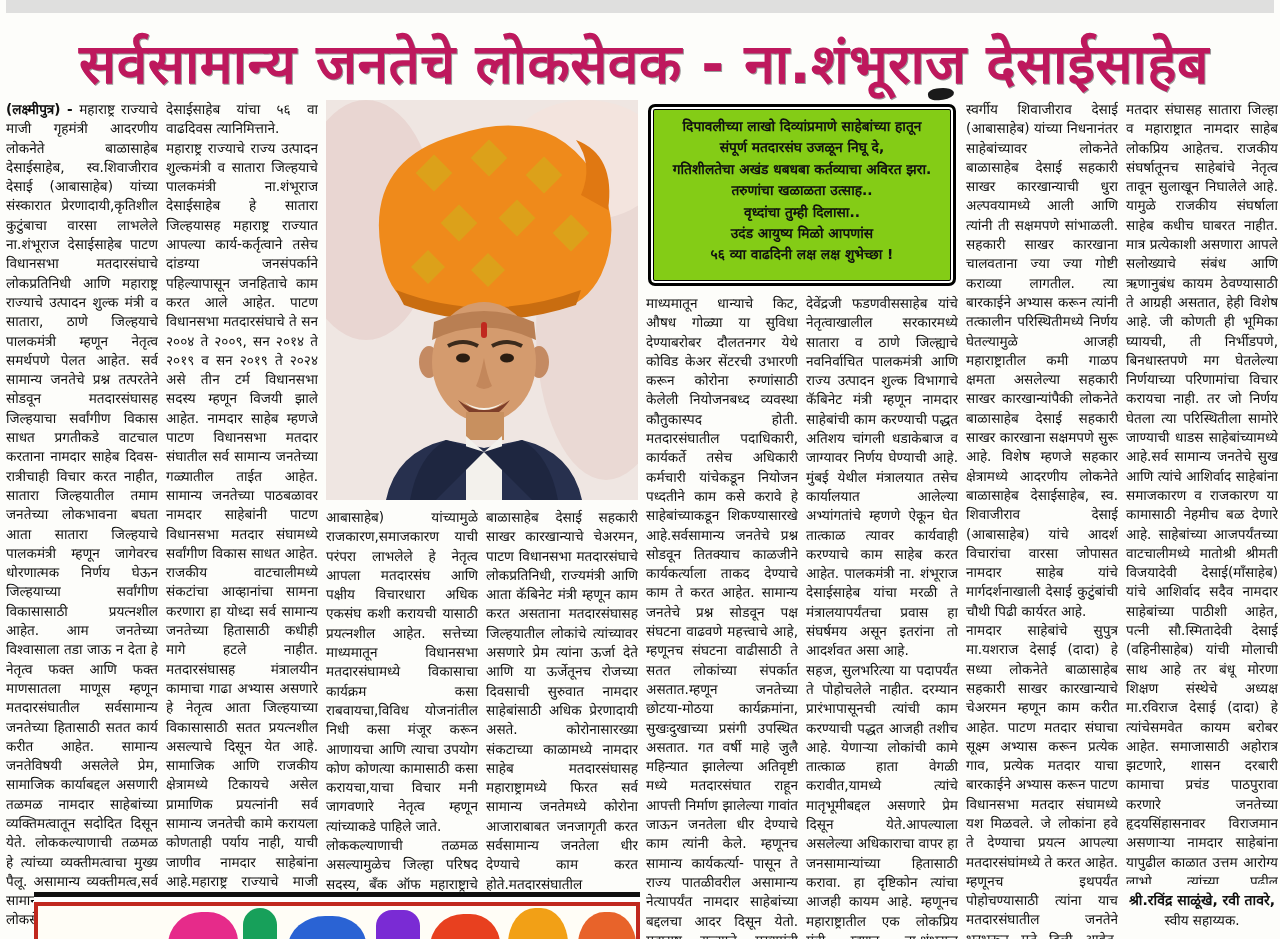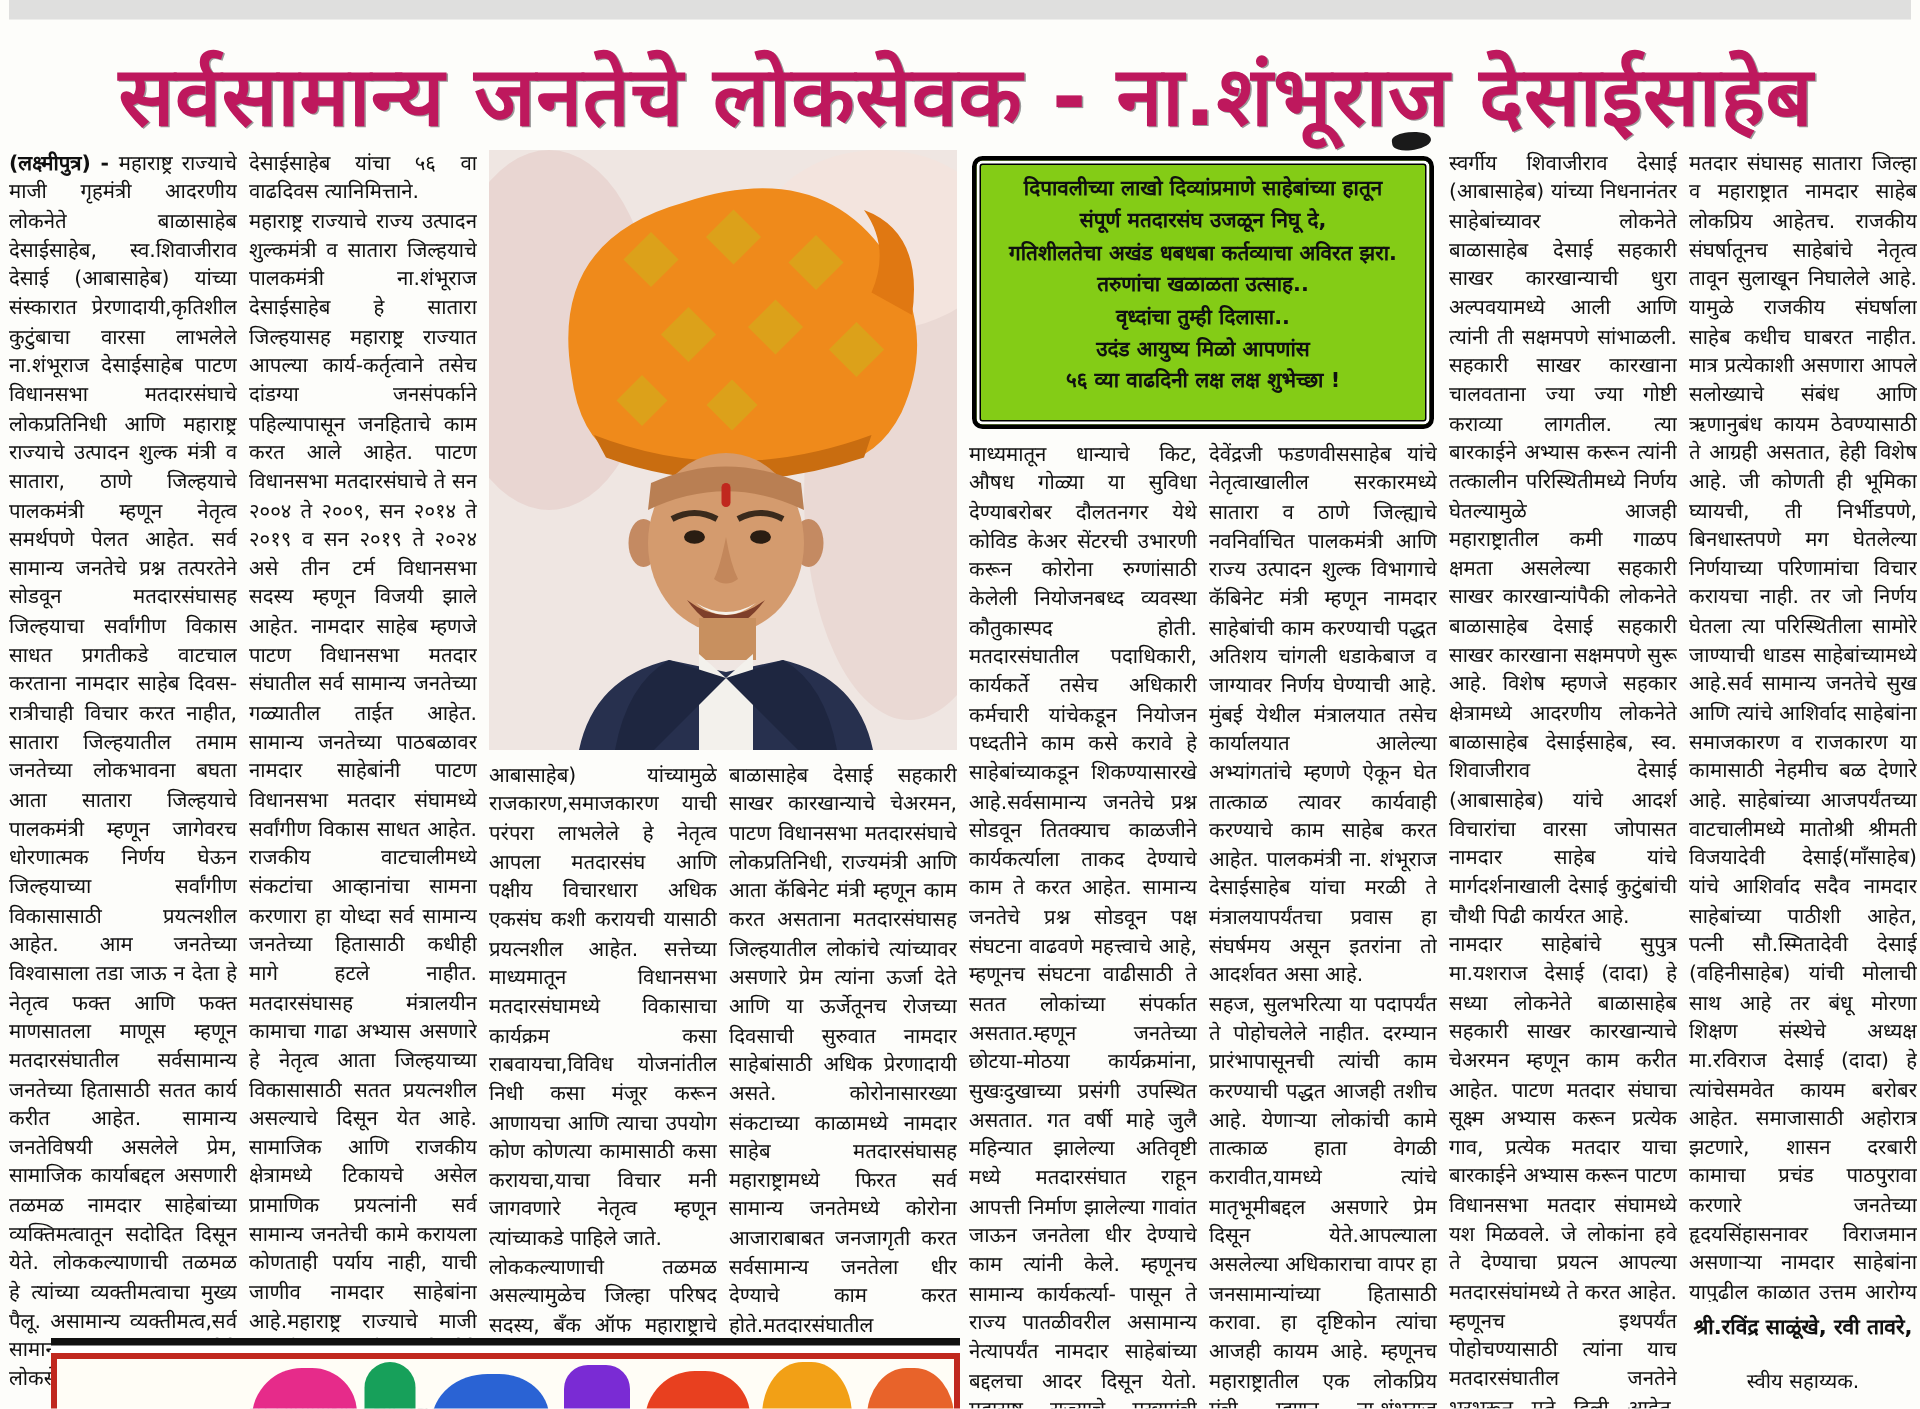--- a/index.html
+++ b/index.html
@@ -38,21 +38,21 @@
     box-shadow:inset 0 0 0 2px #fff,inset 0 0 0 3px #000;
     padding:9px 7px;text-align:center;font-weight:bold;
     font-size:13.8px;line-height:1.55;white-space:pre-line;overflow:hidden;
     background:#84cc16;
   }
   .col8wrap{width:152px;flex:0 0 auto;display:flex;flex-direction:column;overflow:hidden;}
   .col8wrap .body{flex:1;overflow:hidden;width:152px;
     font-size:13.6px;line-height:1.42;text-align:justify;white-space:pre-line;}
   .signature{flex:0 0 auto;padding:6px 0 10px 0;text-align:center;}
   .signature .names{font-weight:bold;font-size:14px;}
-  .signature .role{font-size:13.5px;margin-top:18px;}
+  .signature .role{font-size:13.5px;margin-top:2px;}
   .scan-dot{position:absolute;top:88px;left:928px;width:26px;height:12px;background:#1a1a1a;border-radius:40% 60% 50% 50%;transform:rotate(-8deg);}
   
   .banner{
     position:absolute;left:34px;top:892px;width:606px;height:60px;
     border-top:5px solid #101010;background:#fff;overflow:hidden;
   }
   .banner-inner{
     position:absolute;left:0;top:5px;right:0;bottom:-20px;
     border:4px solid #c0281e;background:#fffdf6;overflow:hidden;
   }

